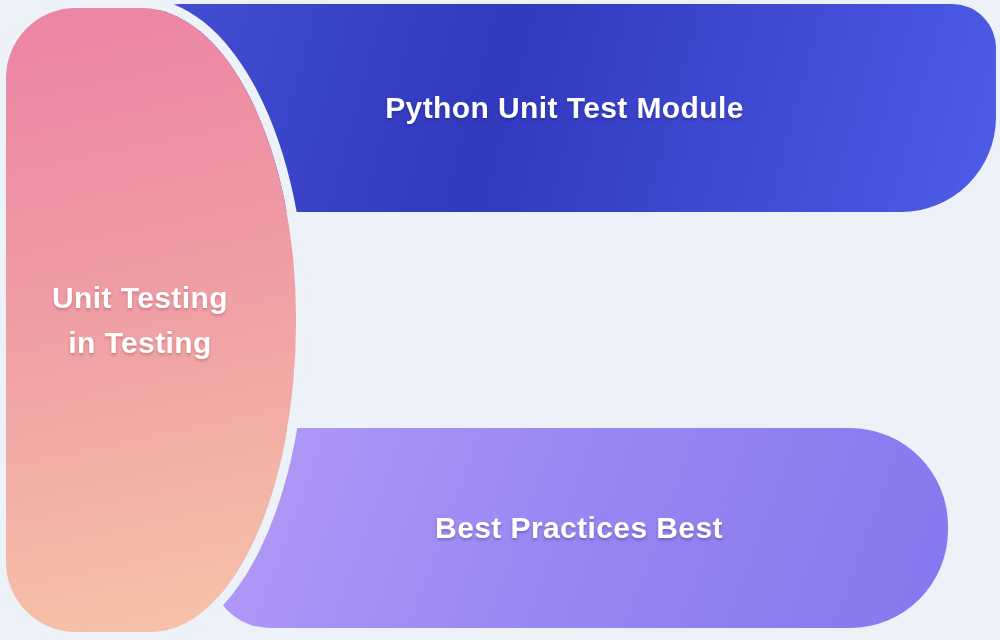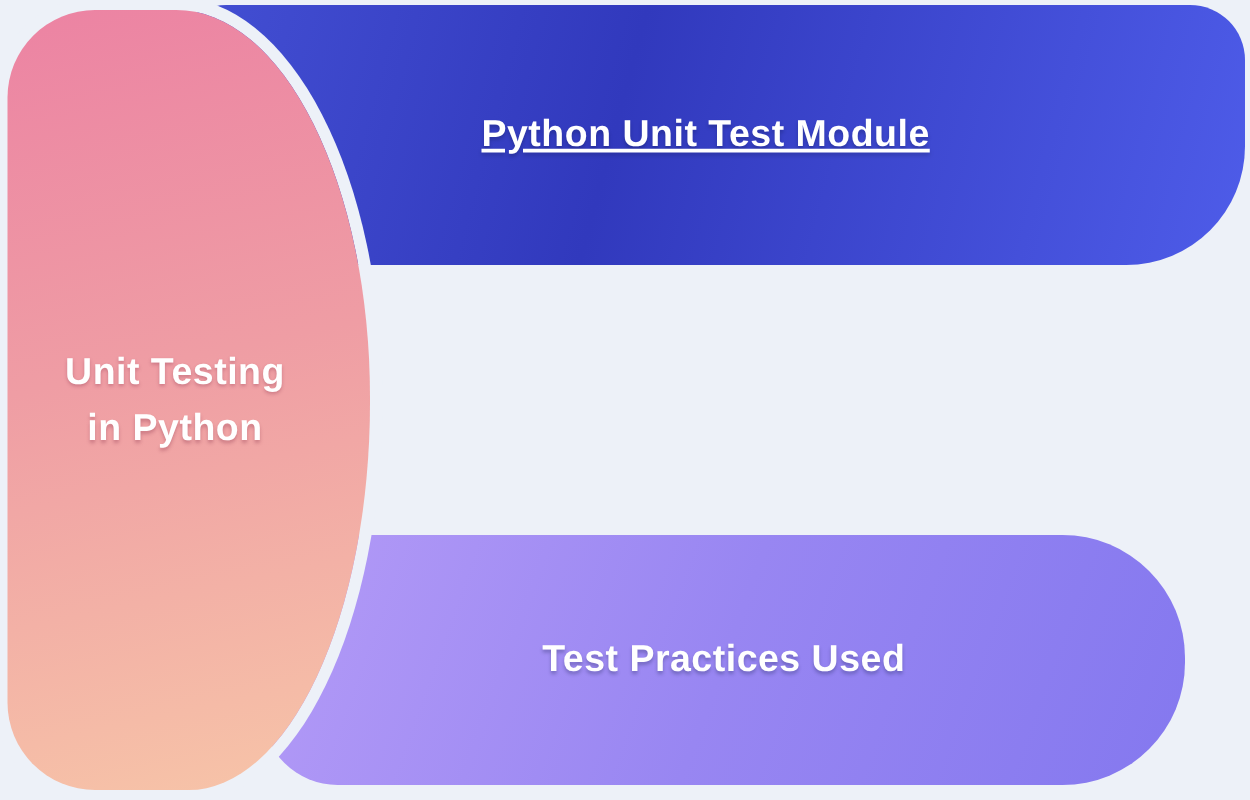--- a/index.html
+++ b/index.html
@@ -29,21 +29,20 @@
     letter-spacing: 0.4px;
     text-shadow: 0 2px 3px rgba(10, 20, 60, 0.28);
   }
   .bar-top {
     left: 133px;
     top: 4px;
     width: 863px;
     height: 208px;
     border-radius: 48px 44px 95px 48px;
     background: linear-gradient(105deg, #4450d4 0%, #3139bd 42%, #4e5ce9 100%);
-    text-decoration: underline;
   }
   .bar-mid {
     left: 296px;
     top: 218px;
     width: 650px;
     height: 202px;
     border-radius: 44px 98px 98px 44px;
     background: linear-gradient(95deg, #03c6a3 0%, #09b0c6 48%, #0b80e8 100%);
   }
   .bar-bottom {
@@ -86,23 +85,23 @@
 <body>
 
 <div class="canvas">
 
   <div class="bar bar-top">
     <div class="bar-label">Python Unit Test Module</div>
   </div>
 
 
   <div class="bar bar-bottom">
-    <div class="bar-label">Test Practices Used</div>
+    <div class="bar-label">Best Practices Best</div>
   </div>
 
   <div class="center-node">
     <div class="center-label">
       <div>Unit Testing</div>
-      <div>in Python</div>
+      <div>in Testing</div>
     </div>
   </div>
 
 </div>
 
 </body></html>

